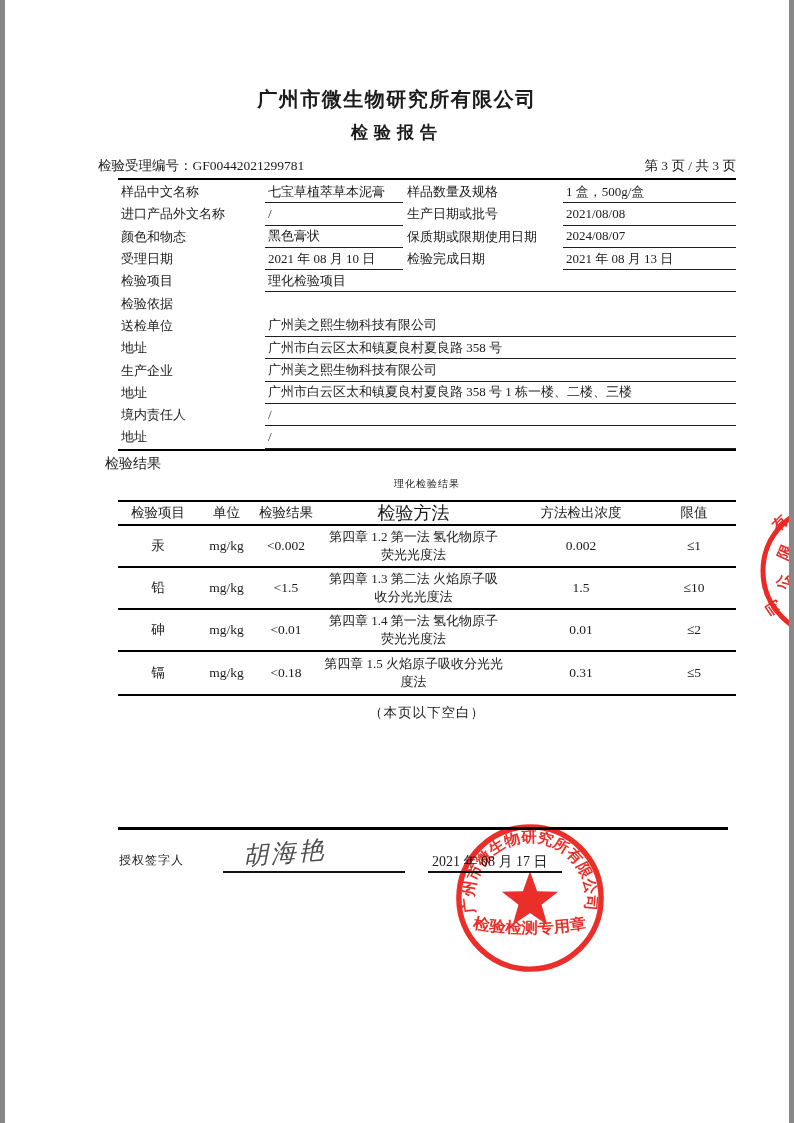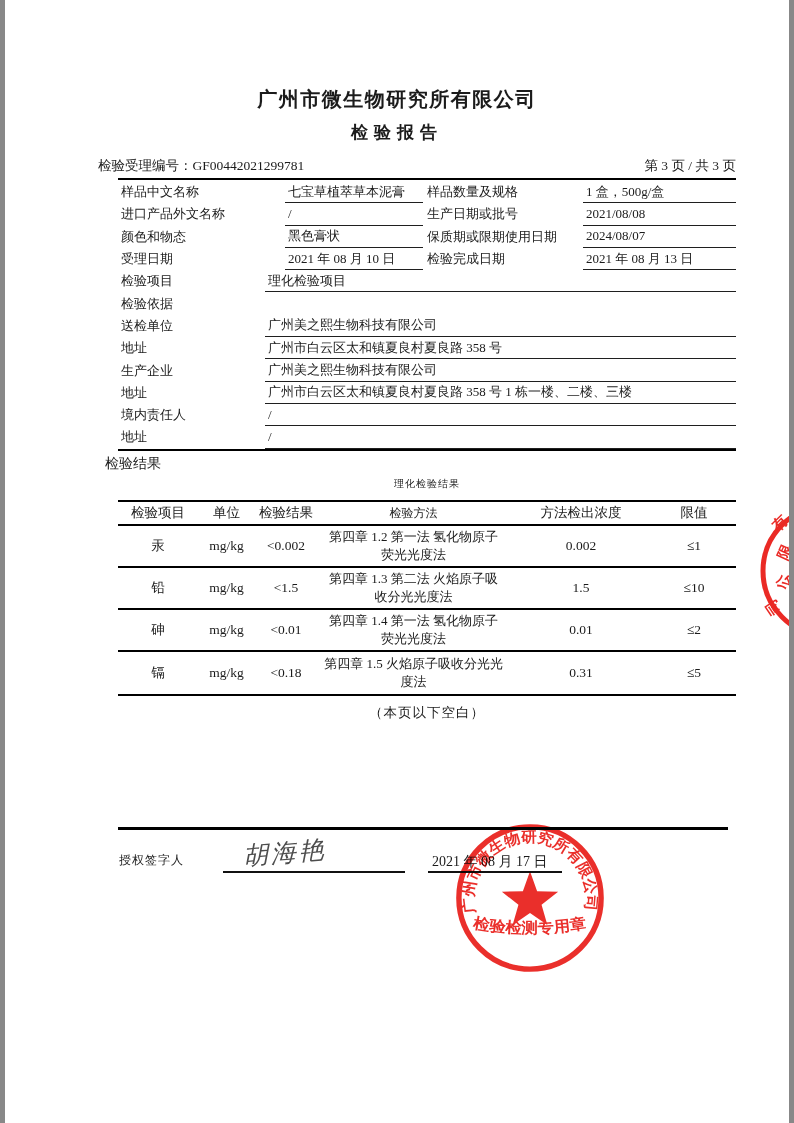--- a/index.html
+++ b/index.html
@@ -29,39 +29,39 @@
   .top-rule { top: 178px; left: 113px; width: 618px; height: 2px; }
   .info-bottom-rule { top: 449px; left: 113px; width: 618px; height: 2px; }
   .footer-rule { top: 827px; left: 113px; width: 610px; height: 3px; }
 
   .itable { position: absolute; top: 181px; left: 113px; width: 618px; }
   .irow { display: flex; height: 22.3px; font-size: 13px; }
   .il, .iv { display: flex; align-items: center; }
   .il { padding-left: 3px; }
   .iv { border-bottom: 1.2px solid #1f1f1f; padding-left: 3px; }
   .il1 { width: 147px; }
-  .iv1 { width: 138px; margin-right: 2px; margin-left: 20px; }
+  .iv1 { width: 138px; margin-right: 2px; }
   .il2 { width: 158px; padding-left: 2px; }
   .iv2 { flex: 1; }
   .ivfull { flex: 1; }
 
   .section-label { position: absolute; top: 455px; left: 100px; font-size: 14px; }
   .table-title { position: absolute; top: 477px; left: 113px; width: 618px;
     text-align: center; font-size: 10px; letter-spacing: 1px; }
 
   .rtable { position: absolute; top: 500px; left: 113px; width: 618px;
     border-top: 2.5px solid #000; border-bottom: 2.5px solid #000; }
   .rhead { display: flex; height: 24px; border-bottom: 2px solid #000; align-items: center; }
   .rrow  { display: flex; height: 42px; border-bottom: 2px solid #000; align-items: center; }
   .rrow:last-child { border-bottom: none; }
   .c { text-align: center; font-size: 13.5px; }
   .c1 { width: 80px; } .c2 { width: 57px; } .c3 { width: 62px; }
   .c4 { width: 193px; padding: 0 6px; font-size: 13px; line-height: 1.35; }
   .c5 { width: 142px; } .c6 { width: 84px; }
-  .rhead .c4 { font-size: 12px; }
+  .rhead .c4 { font-size: 18px; }
 
   .blank-note { position: absolute; top: 704px; left: 113px; width: 618px;
     text-align: center; font-size: 13.5px; letter-spacing: 1px; }
 
   .signer-label { position: absolute; top: 852px; left: 114px; font-size: 12px; letter-spacing: 1px; }
   .signature { position: absolute; top: 836px; left: 240px; font-size: 25px;
     color: #2e2e2e; transform: rotate(-5deg) skewX(-16deg); letter-spacing: 3px; opacity: .85; }
   .sig-line  { top: 871px; left: 218px; width: 182px; height: 1.5px; background:#111; }
   .sign-date { position: absolute; top: 853px; left: 427px; font-size: 14px; }
   .date-line { top: 871px; left: 423px; width: 134px; height: 1.5px; background:#111; }

